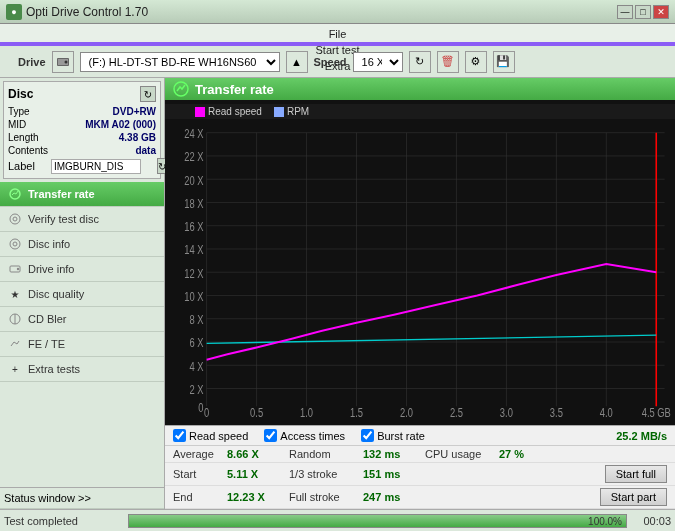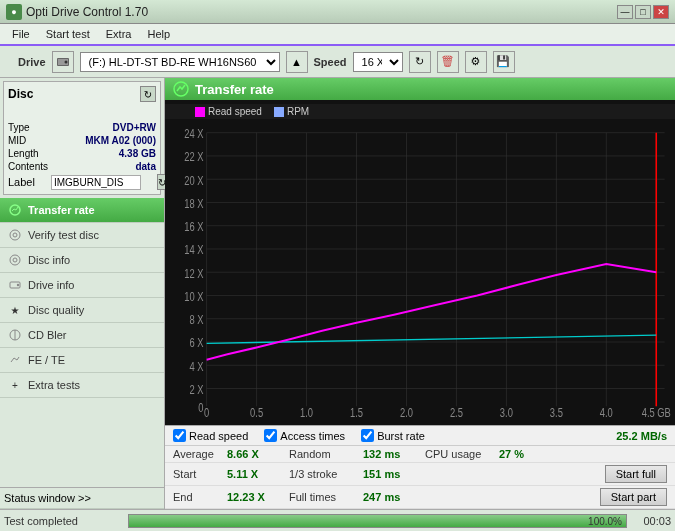--- a/index.html
+++ b/index.html
@@ -50,26 +50,27 @@
       background: #c8d8c8;
       font-size: 9px;
       display: flex; align-items: center; justify-content: center;
       cursor: pointer;
     }
     .title-btn.close { background: #cc4444; color: white; }
 
     
     #menu-bar {
       background: #e8f0e8;
-      border-bottom: 2px solid #8b5cf6;
+      border-bottom: 4px solid #8b5cf6;
       display: flex;
       gap: 0;
       padding: 2px 4px;
       height: 22px;
       align-items: center;
+      flex-direction: column;
     }
     .menu-item {
       padding: 2px 8px;
       cursor: pointer;
       color: #222;
     }
 
     
     #toolbar {
       background: #dce8dc;
@@ -127,21 +128,21 @@
     #disc-info {
       border: 1px solid #aaa;
       margin: 3px;
       background: #e8f0e8;
       padding: 4px;
     }
     #disc-header {
       display: flex;
       justify-content: space-between;
       align-items: center;
-      margin-bottom: 20px;
+      margin-bottom: 4px;
     }
     #disc-header span {
       font-weight: bold;
       font-size: 12px;
     }
     .disc-row {
       display: flex;
       justify-content: space-between;
       margin-bottom: 2px;
       font-size: 10px;
@@ -626,21 +627,21 @@
         <span class="stat-val" style="color:#006600;font-weight:bold;width:50px;">5.11 X</span>
         <span class="stat-label2" style="width:70px;margin-left:8px;">1/3 stroke</span>
         <span class="stat-val2" style="color:#006600;font-weight:bold;width:50px;">151 ms</span>
         <span style="flex:1;"></span>
         <button class="start-btn">Start full</button>
       </div>
 
       <div class="stats-row" style="display:flex; padding:2px 8px; align-items:center; gap:4px;">
         <span class="stat-label">End</span>
         <span class="stat-val" style="color:#006600;font-weight:bold;width:50px;">12.23 X</span>
-        <span class="stat-label2" style="width:70px;margin-left:8px;">Full times</span>
+        <span class="stat-label2" style="width:70px;margin-left:8px;">Full stroke</span>
         <span class="stat-val2" style="color:#006600;font-weight:bold;width:50px;">247 ms</span>
         <span style="flex:1;"></span>
         <button class="start-btn">Start part</button>
       </div>
     </div>
   </div>
 </div>
 
 <div id="status-bar" style="background:#dce8dc; border-top:1px solid #aaa; display:flex; align-items:center; height:22px; padding:0 4px;">
   <span id="status-text" style="font-size:11px;color:#333;width:120px;">Test completed</span>

